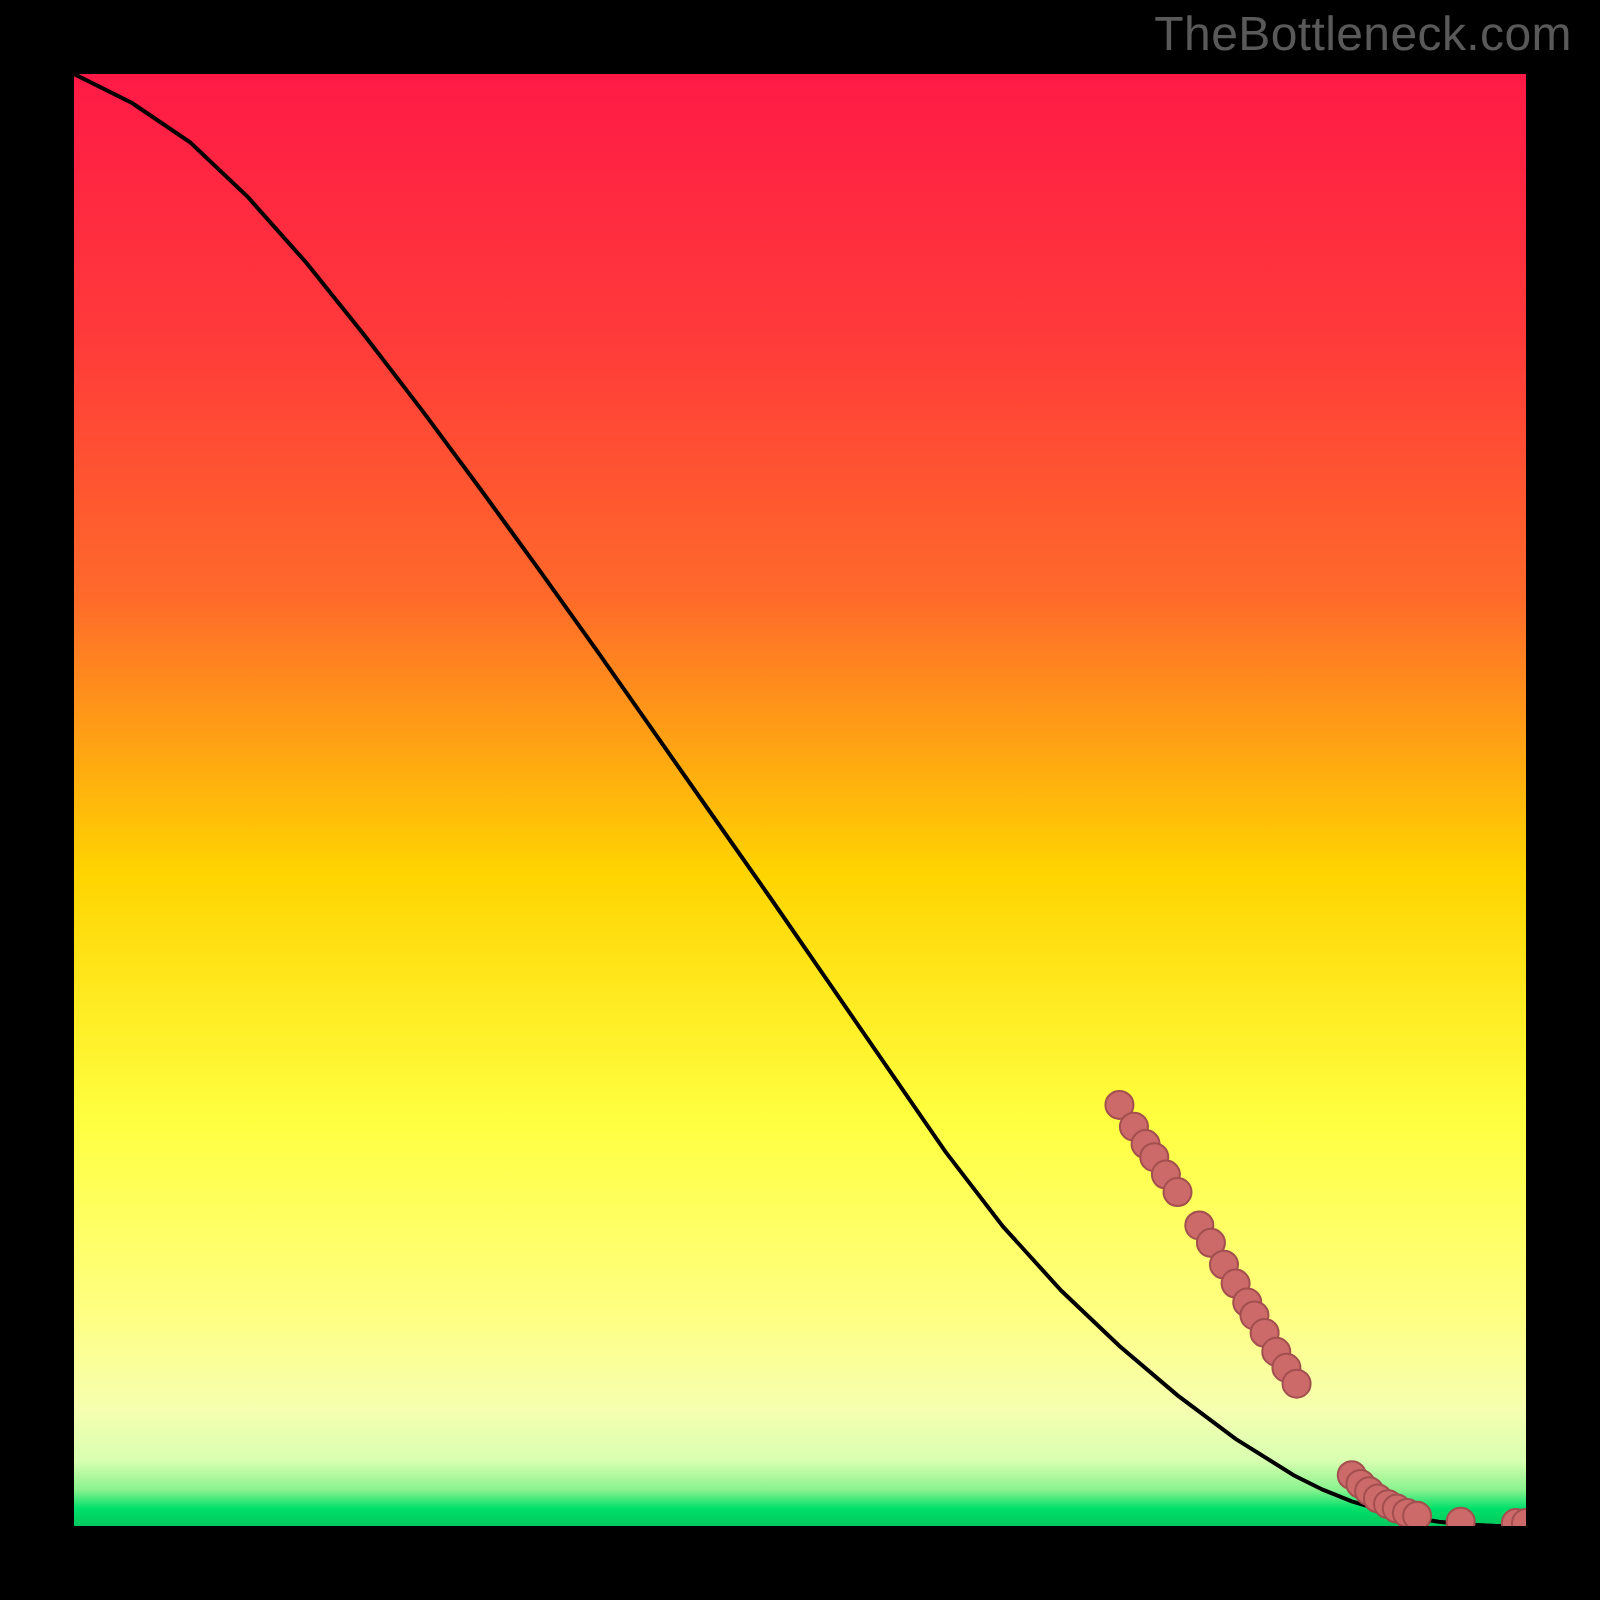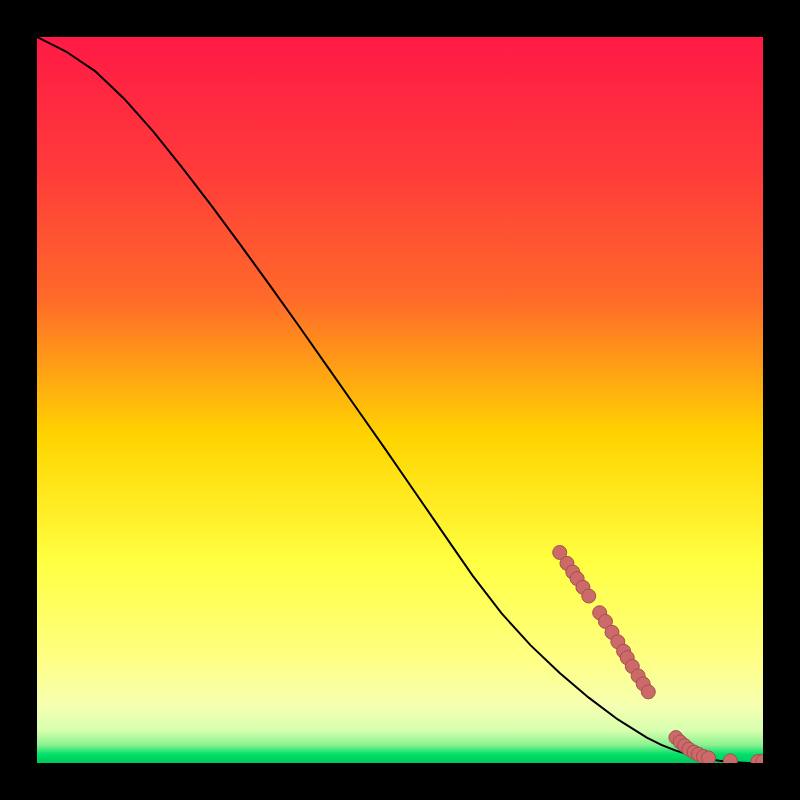--- a/index.html
+++ b/index.html
@@ -33,20 +33,21 @@
     top: 37px;
     width: 726px;
     height: 726px;
   }
   svg { display: block; }
 </style>
 </head>
 <body>
 
 <div class="frame">
+  <div class="watermark">TheBottleneck.com</div>
 
   <div class="plot">
     <svg id="chart-svg" width="726" height="726" viewBox="0 0 726 726">
         <defs>
           <linearGradient id="bg-grad" x1="0" y1="0" x2="0" y2="1">
             <stop offset="0%" stop-color="#ff1a46"></stop>
             <stop offset="18%" stop-color="#ff3a3a"></stop>
             <stop offset="36%" stop-color="#ff6a2a"></stop>
             <stop offset="55.00000000000001%" stop-color="#ffd400"></stop>
             <stop offset="72%" stop-color="#ffff40"></stop>

